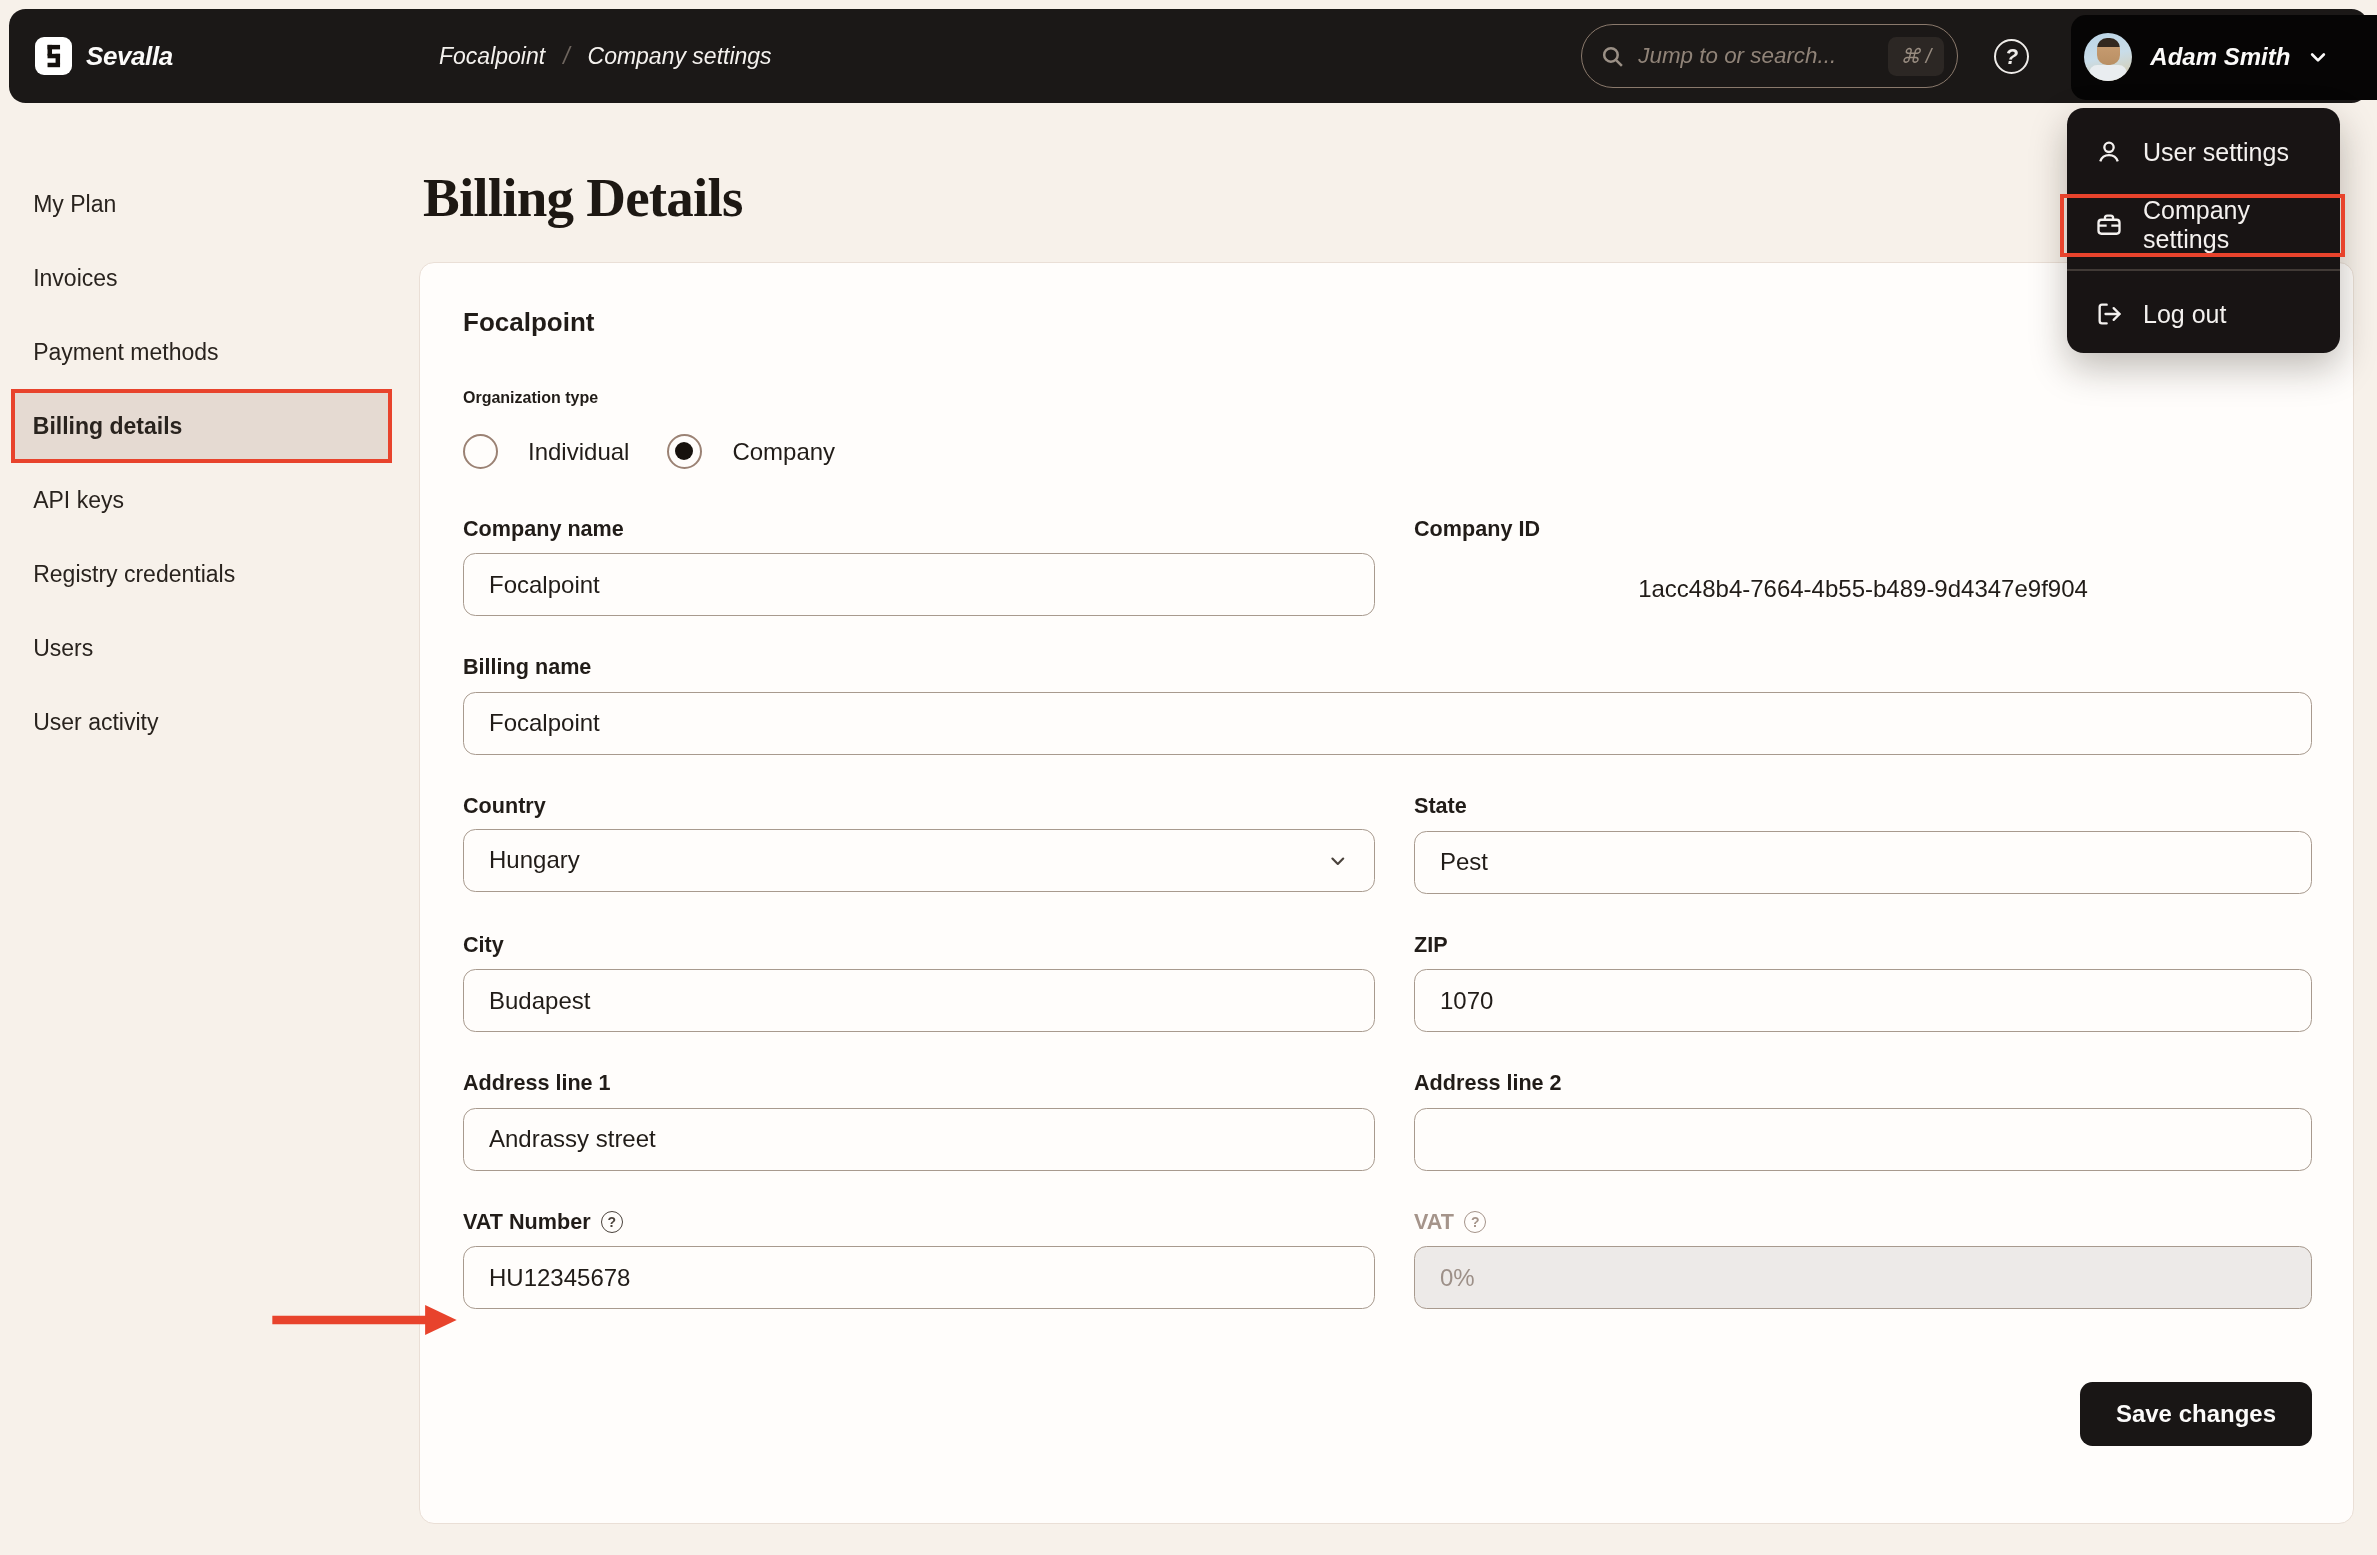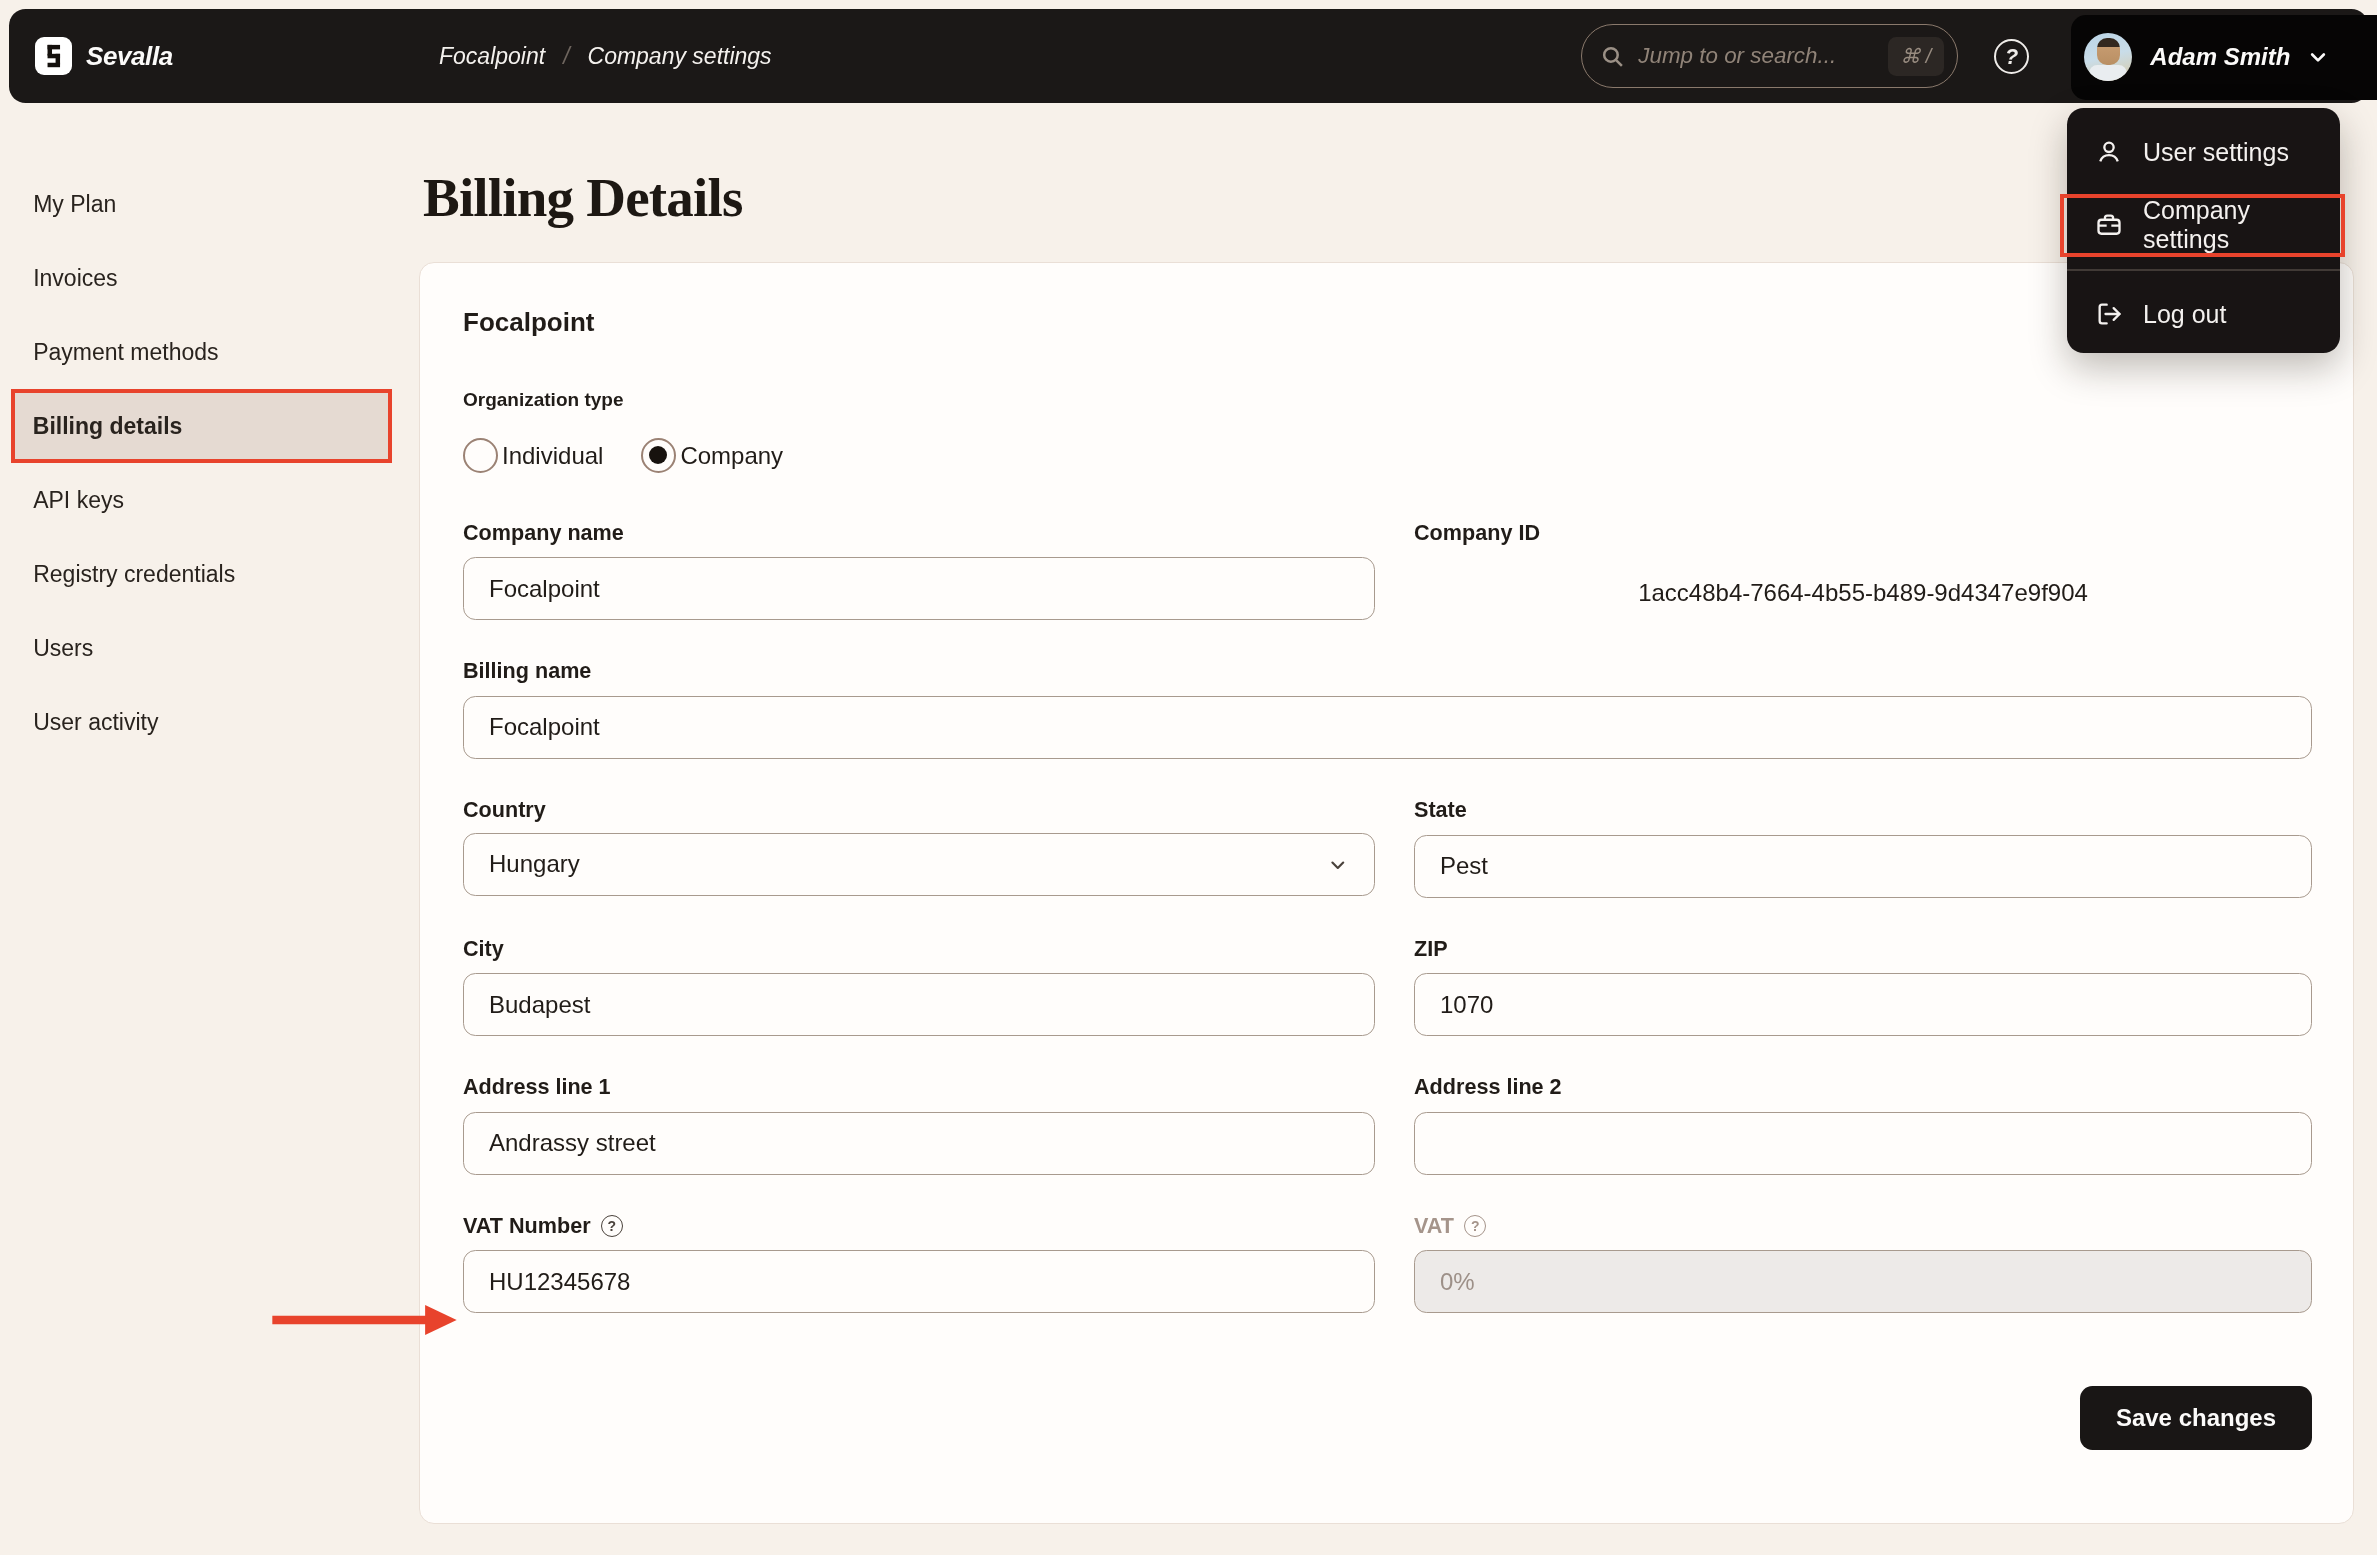--- a/index.html
+++ b/index.html
@@ -73,23 +73,23 @@
   .side-item { height:74px; display:flex; align-items:center; padding-left:22.4px; font-size:23px; font-weight:500; color:#29231e; cursor:pointer; }
   .side-item.active { background:#e5dad2; border:4.1px solid #e8432c; padding-left:18px; font-weight:600; }
   
   .page-title { position:absolute; left:423px; top:166px; font-family:"Liberation Serif", serif; font-size:55px; font-weight:600; color:#1d1813; letter-spacing:-0.8px; }
   .card {
     position:absolute; left:419px; top:262px; width:1935px; height:1262px;
     background:#fffdfb; border:1.7px solid #eadfd6; border-radius:15px;
     padding:41px 41px 0 43px;
   }
   .card-title { font-size:26px; font-weight:700; color:#211c18; margin-top:3.3px; }
-  .org-label { font-size:19px; font-weight:600; margin-top:51px; }
+  .org-label { font-size:16px; font-weight:600; margin-top:51px; }
   .radio-row { display:flex; align-items:center; gap:38px; margin-top:26.5px; height:36px; }
-  .radio-opt { display:flex; align-items:center; gap:4px; font-size:24px; color:#211c18; cursor:pointer; }
+  .radio-opt { display:flex; align-items:center; gap:30px; font-size:24px; color:#211c18; cursor:pointer; }
   .radio-circle { width:35px; height:35px; border:2.5px solid #9b8274; border-radius:50%; background:#fffdfb; position:relative; flex:0 0 auto; }
   .radio-circle.checked::after { content:""; position:absolute; left:5.8px; top:5.8px; width:18px; height:18px; border-radius:50%; background:#17120e; }
   .form-grid { display:grid; grid-template-columns:912px 898px; column-gap:39px; margin-top:46px; }
   .fgroup { margin-bottom:38px; }
   .fgroup.span2 { grid-column:1 / 3; }
   .flabel { font-size:21.6px; font-weight:600; color:#211c18; display:flex; align-items:center; gap:10px; }
   .flabel.muted { color:#a5948a; }
   .q-icon { width:22.4px; height:22.4px; border:1.7px solid currentColor; border-radius:50%; font-size:14px; font-weight:700; display:inline-flex; align-items:center; justify-content:center; color:#4a423b; }
   .q-icon.muted { color:#a5948a; }
   .tinput {

